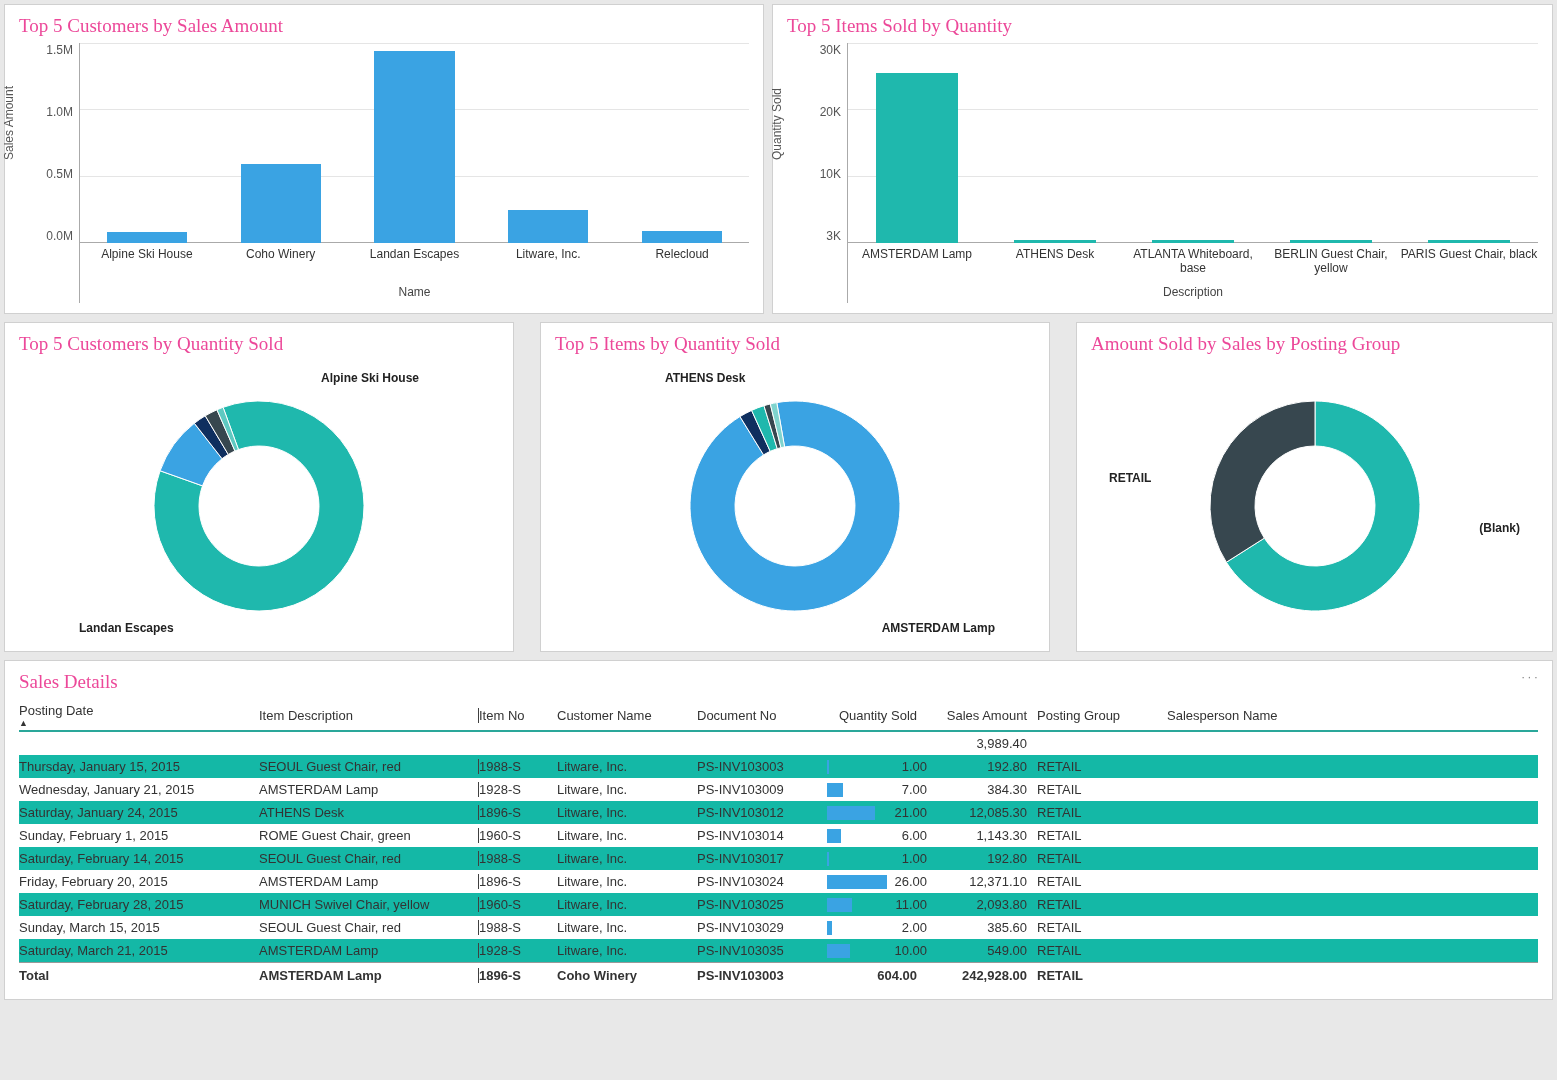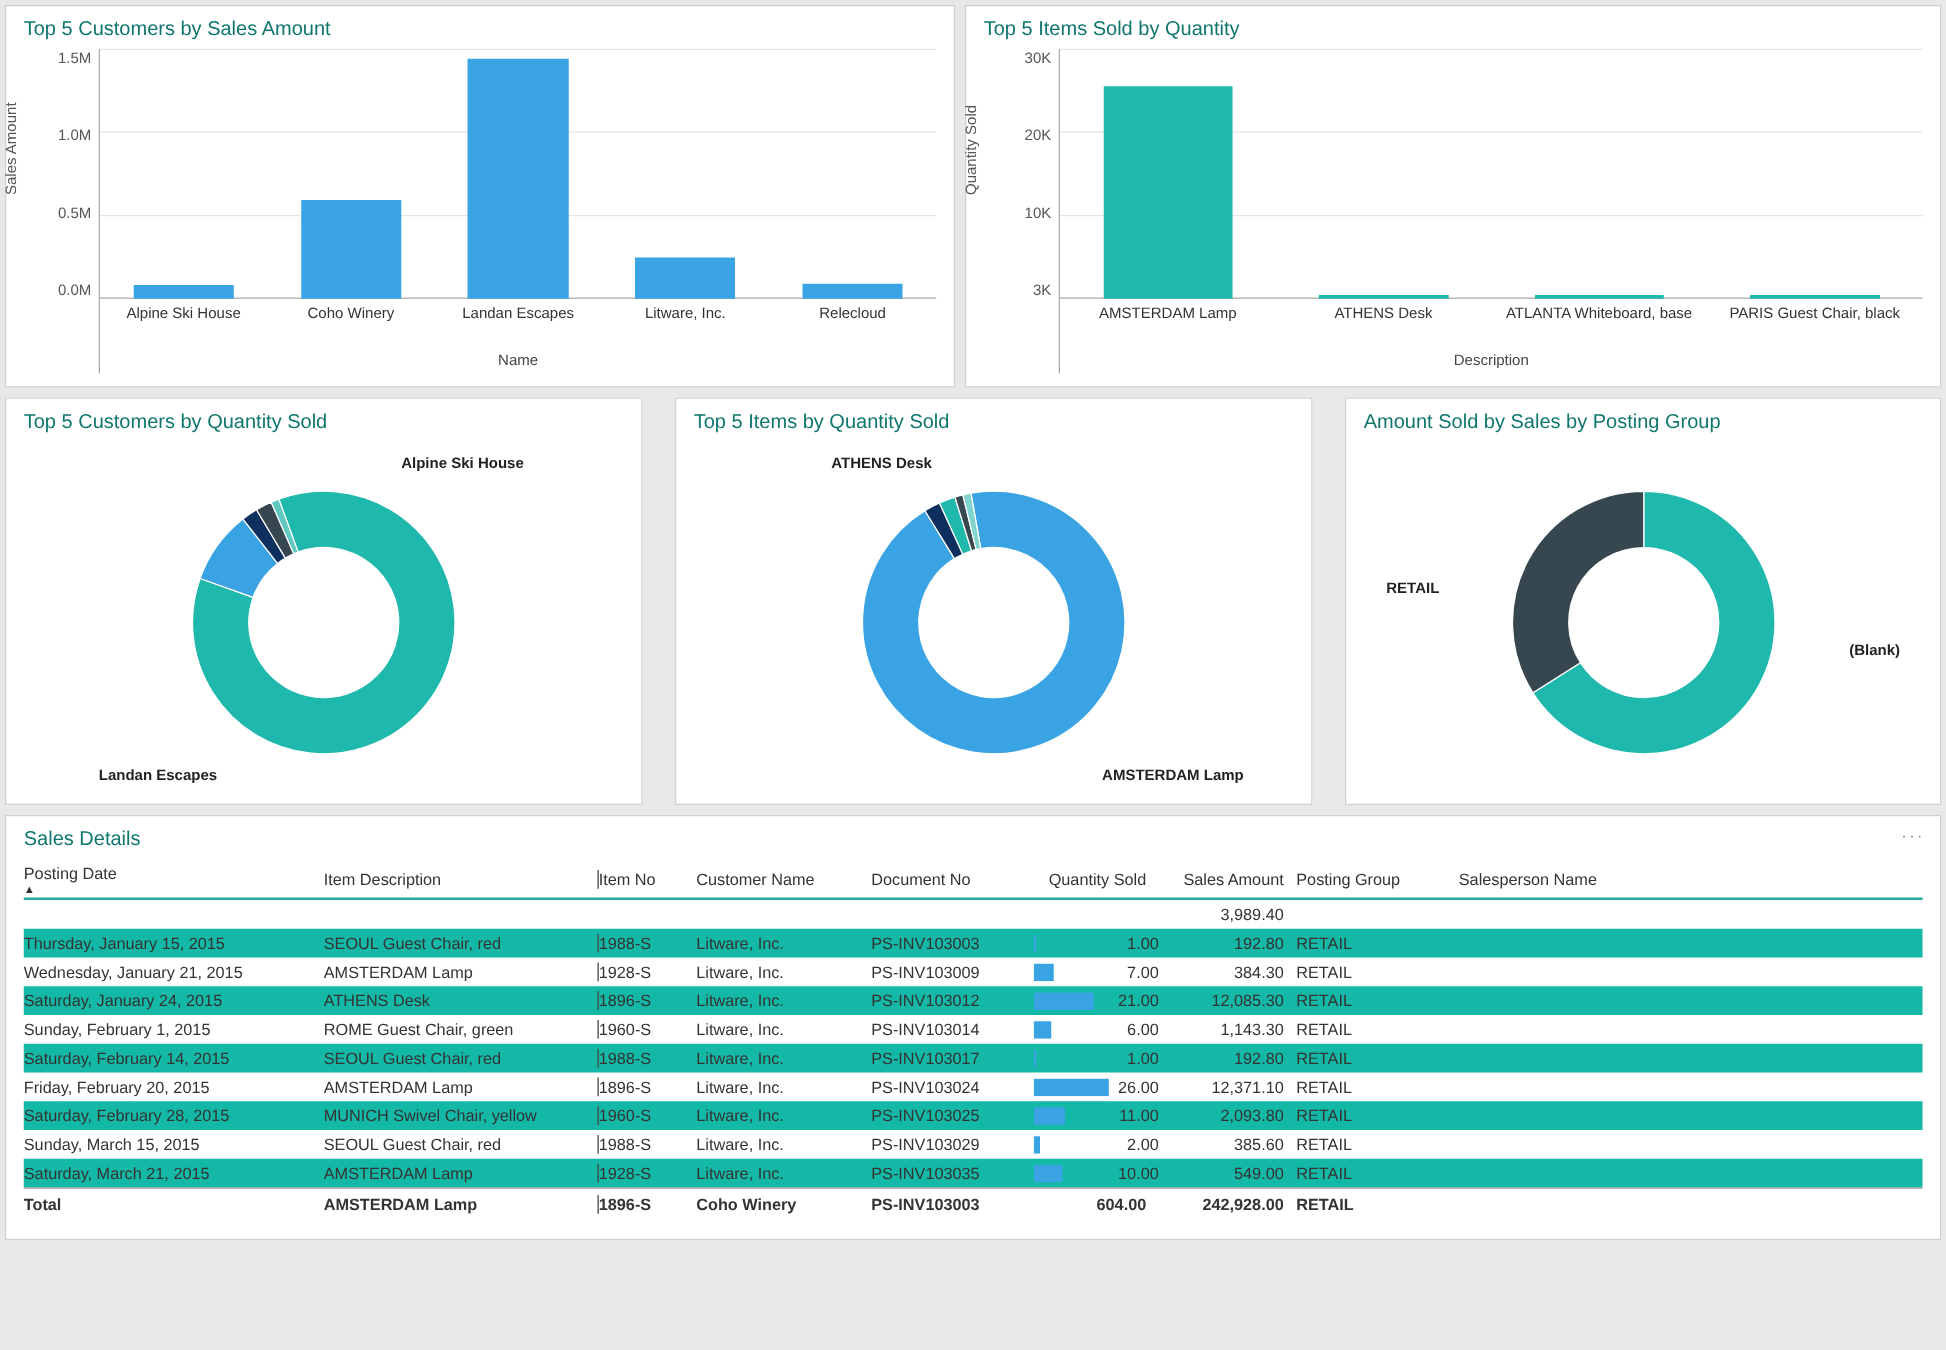--- a/index.html
+++ b/index.html
@@ -25,24 +25,25 @@
     grid-template-columns: 510px 510px 1fr;
     gap: 26px;
   }
   .card {
     background: #fff;
     border: 1px solid #d0d0d0;
     padding: 10px 14px;
     position: relative;
   }
   .card-title {
-    font-size: 16px;
-    color: #0f766e;
+    font-size: 19px;
+    color: #ec4899;
     margin-bottom: 6px;
     font-weight: 400;
+    font-family: Liberation Serif, serif;
   }
   
   .bar-chart {
     position: relative;
     height: 260px;
     display: flex;
   }
   .y-axis {
     width: 60px;
     display: flex;
@@ -242,20 +243,24 @@
                 <div class="bar teal" style="height:85%"></div>
       <div class="bar-label">AMSTERDAM Lamp</div>
               </div>
               <div class="bar-col">
                 <div class="bar teal" style="height:1.6666666666666667%"></div>
       <div class="bar-label">ATHENS Desk</div>
               </div>
               <div class="bar-col">
                 <div class="bar teal" style="height:1.6666666666666667%"></div>
       <div class="bar-label">ATLANTA Whiteboard, base</div>
+              </div>
+              <div class="bar-col">
+                <div class="bar teal" style="height:1.6666666666666667%"></div>
+      <div class="bar-label">BERLIN Guest Chair, yellow</div>
               </div>
               <div class="bar-col">
                 <div class="bar teal" style="height:1.6666666666666667%"></div>
       <div class="bar-label">PARIS Guest Chair, black</div>
               </div>
             </div>
           <div class="x-label">Description</div>
         </div>
       </div>
     </div>

